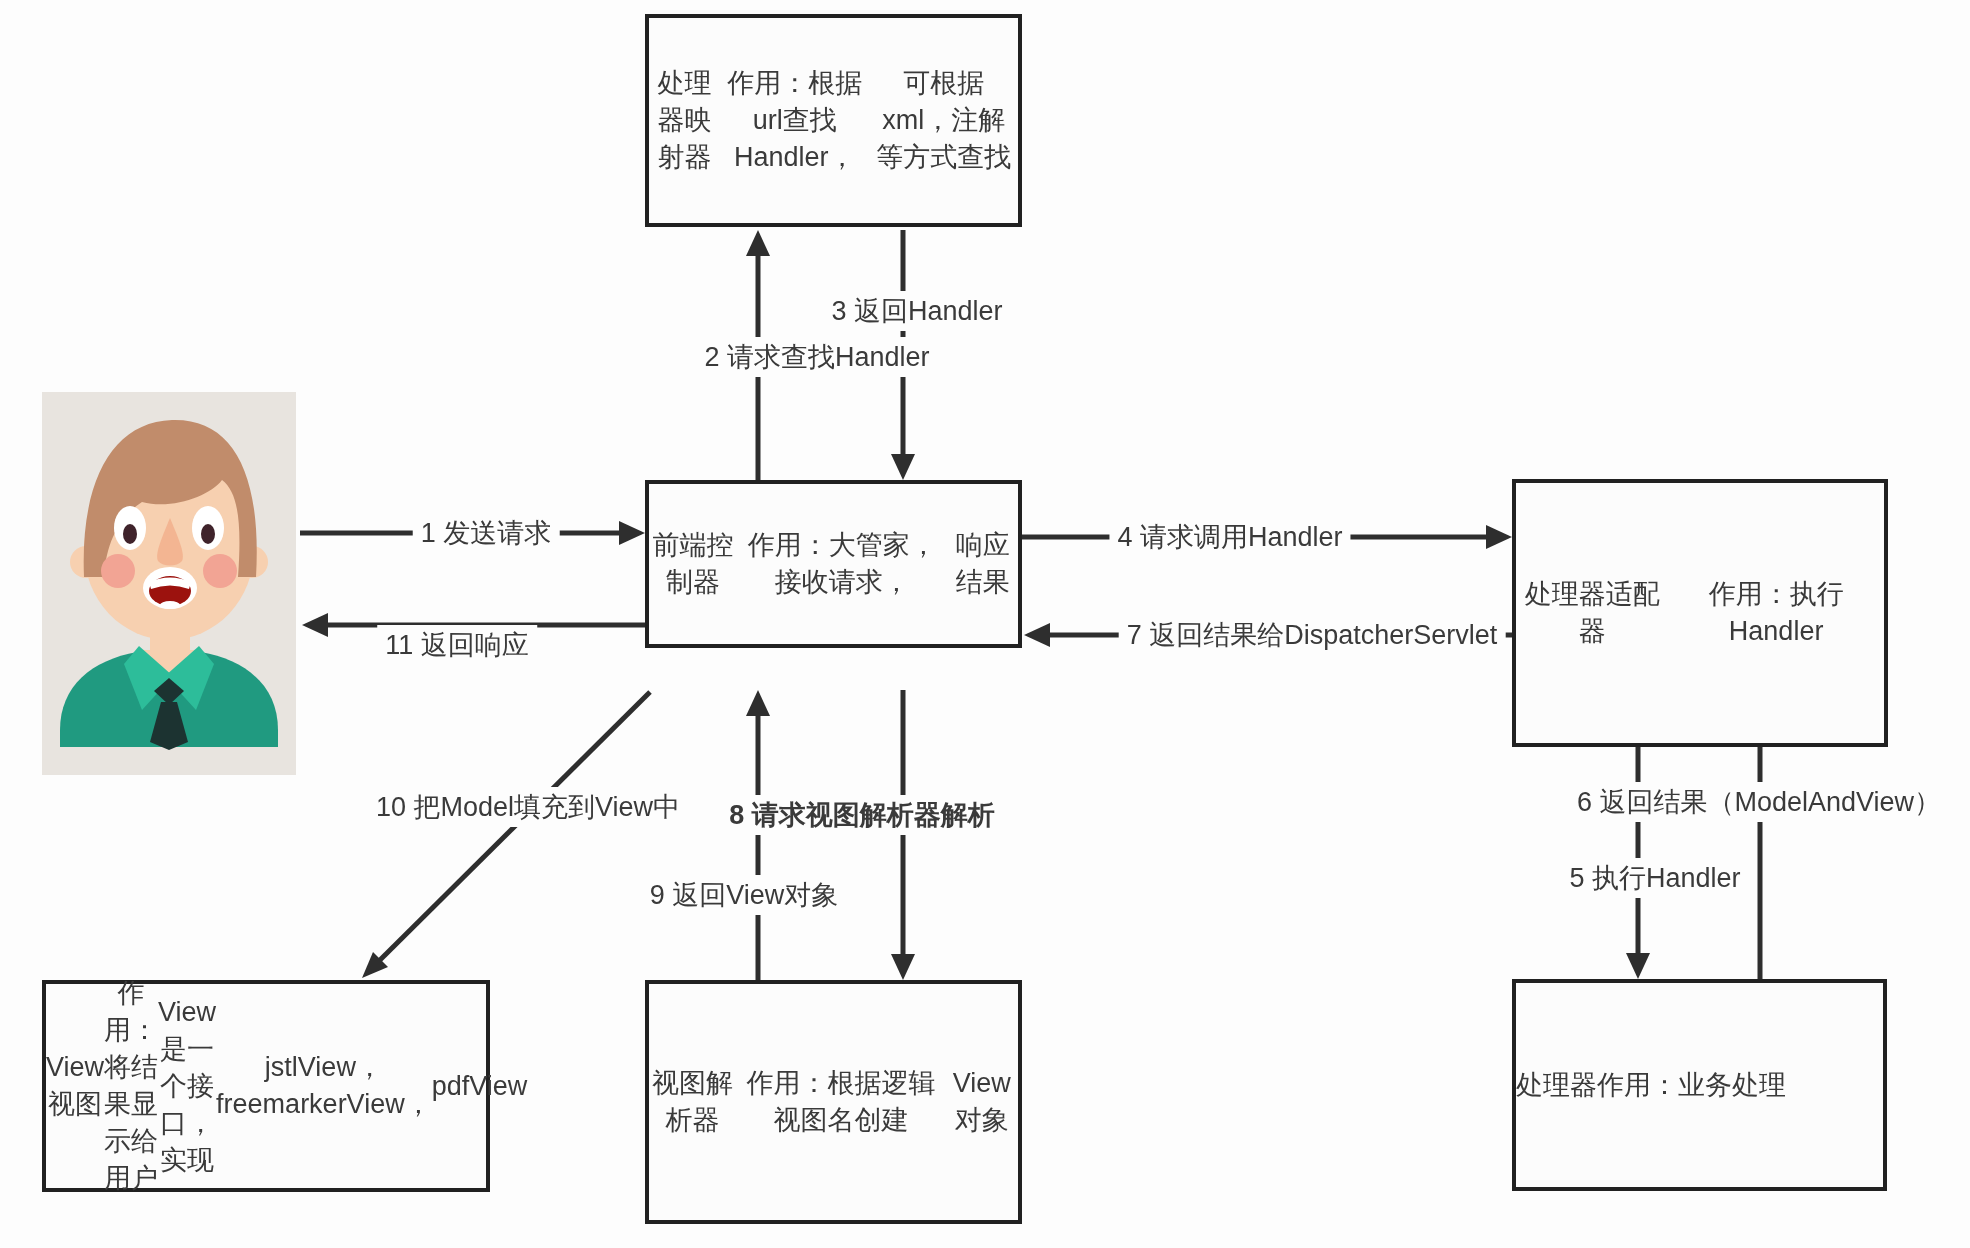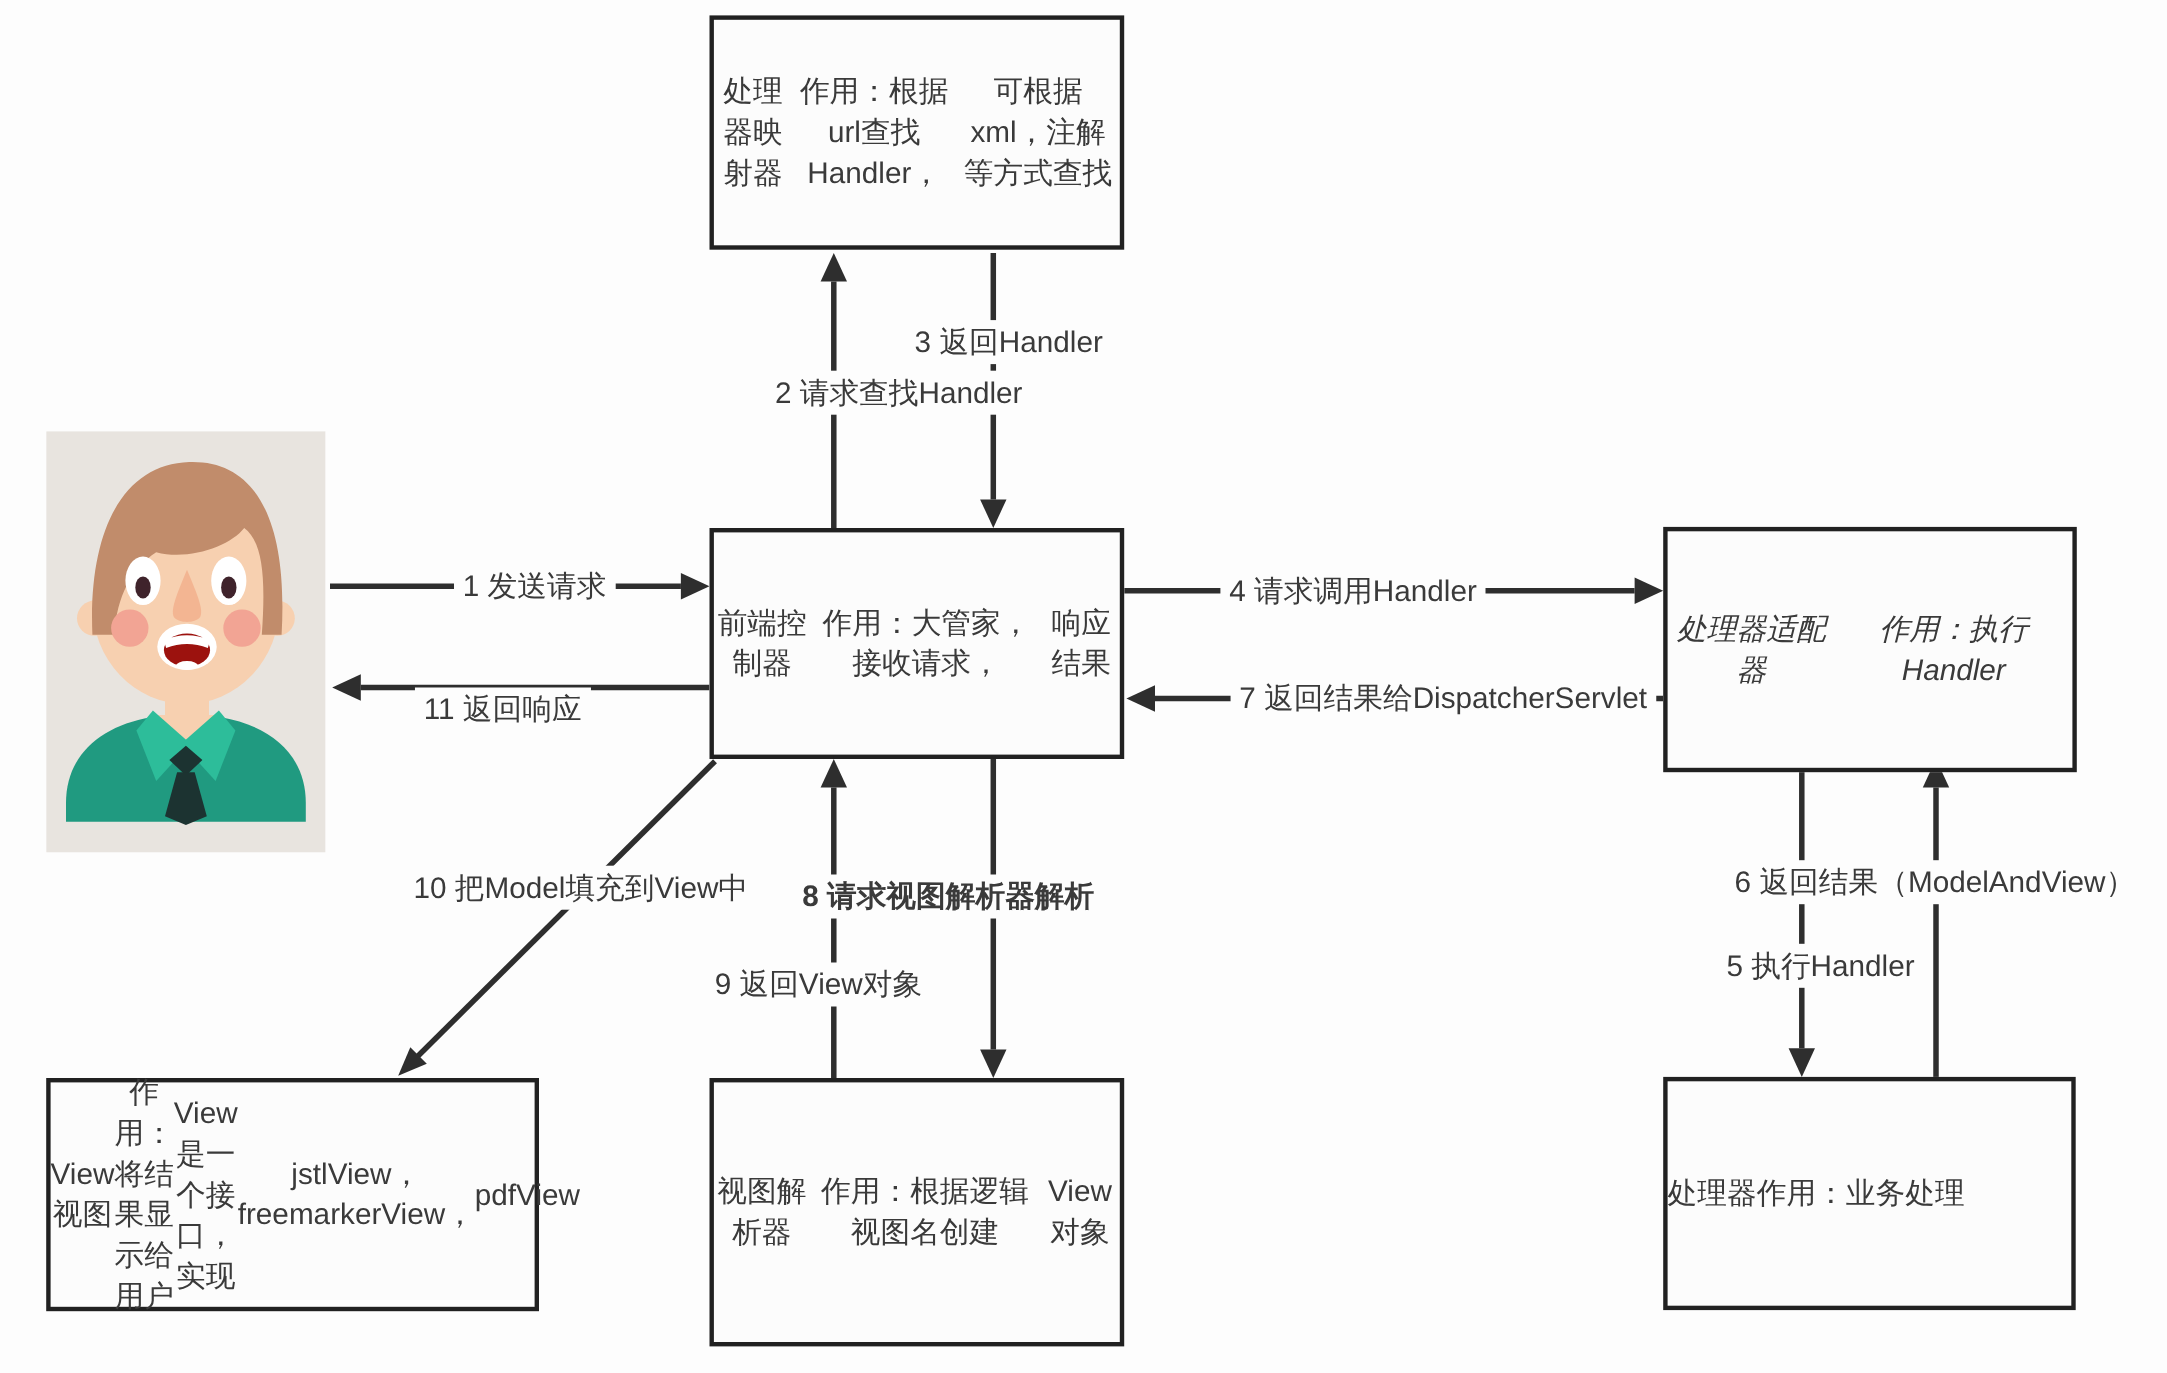--- a/index.html
+++ b/index.html
@@ -3,22 +3,22 @@
 <meta charset="utf-8">
 <style>
   html,body{margin:0;padding:0;background:#fdfdfd;font-family:"Liberation Sans","DejaVu Sans",sans-serif;}
   #canvas{position:relative;width:1970px;height:1248px;background:#fdfdfd;overflow:hidden;color:#3a3a3a;}
 
   .box{position:absolute;box-sizing:border-box;border:4px solid #212121;background:#fcfcfc;
        display:flex;flex-direction:row;justify-content:flex-start;align-items:center;
        text-align:center;font-size:27px;line-height:37px;color:#3a3a3a;}
 
   #box-mapping {left:645px;top:14px;  width:377px;height:213px;}
-  #box-front   {left:645px;top:480px; width:377px;height:210px;}
-  #box-adapter {left:1512px;top:479px;width:376px;height:223px;font-style:italic;}
+  #box-front   {left:645px;top:480px; width:377px;height:168px;}
+  #box-adapter {left:1512px;top:479px;width:376px;height:268px;}
   #box-view    {left:42px;  top:980px;width:448px;height:212px;}
   #box-resolver{left:645px; top:980px;width:377px;height:244px;}
   #box-handler {left:1512px;top:979px;width:375px;height:212px;}
 
   .lbl{position:absolute;transform:translate(-50%,-50%);font-size:27px;white-space:nowrap;
        background:#fdfdfd;padding:2px 8px;color:#3a3a3a;}
   #lbl-1 {left:486px; top:533px;}
   #lbl-11{left:457px; top:645px;}
   #lbl-2 {left:769px; top:357px;margin-left:48px;}
   #lbl-3 {left:917px; top:311px;}

